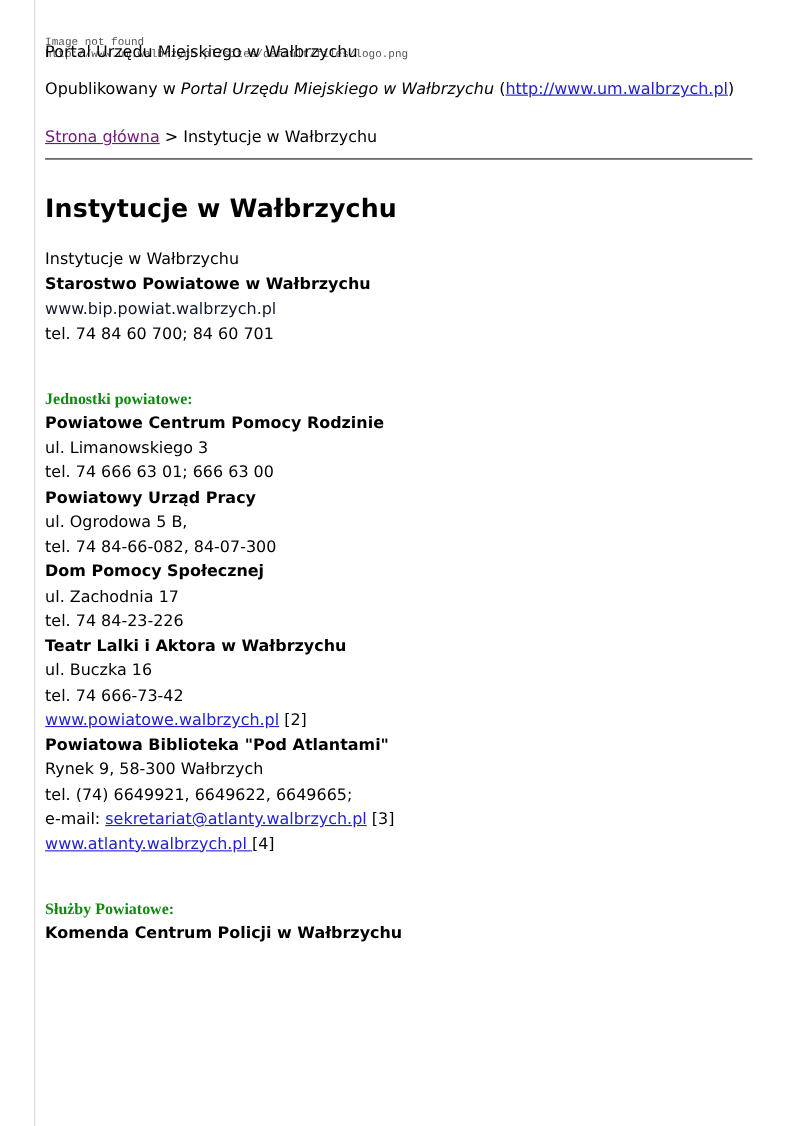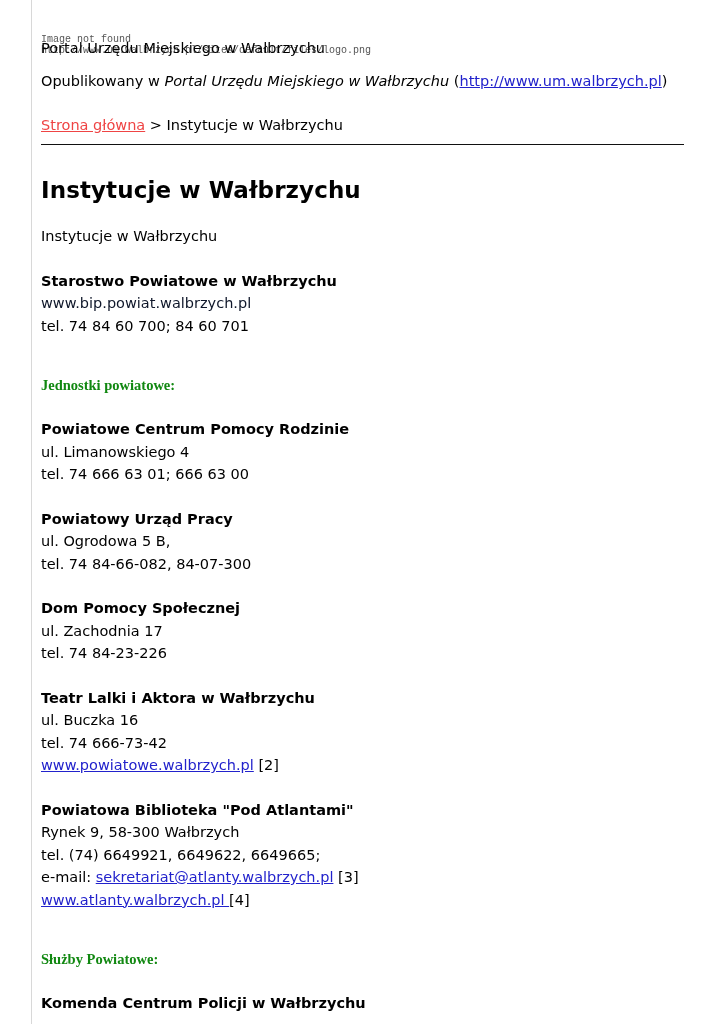--- a/index.html
+++ b/index.html
@@ -48,42 +48,41 @@
   a.link {
     color: #2222cc;
     text-decoration: underline;
   }
   .breadcrumb {
     font-size: 14.5px;
     line-height: 20px;
     margin-top: 23px;
   }
   .breadcrumb a {
-    color: #ef4444;
+    color: #701a75;
     text-decoration: underline;
   }
   .rule {
     border: none;
     border-top: 1.6px solid #111111;
     margin: 9px 0 0 0;
   }
   h1.title {
     font-size: 23px;
     line-height: 28px;
     font-weight: bold;
     margin: 31px 0 0 0;
     letter-spacing: 0.1px;
   }
   .body-line {
     font-size: 14.5px;
     line-height: 22.5px;
     margin: 0;
   }
   .block {
-    margin-top: 22px;
   }
   .bold {
     font-weight: bold;
   }
   .green {
     color: #118811;
     font-weight: bold;
   }
   .intro {
     margin-top: 21px;
@@ -137,21 +136,21 @@
   <div class="block">
     <p class="body-line bold">Starostwo Powiatowe w Wałbrzychu</p>
     <p class="body-line plain-url">www.bip.powiat.walbrzych.pl</p>
     <p class="body-line">tel. 74 84 60 700; 84 60 701</p>
   </div>
 
   <p class="body-line green section-green">Jednostki powiatowe:</p>
 
   <div class="block">
     <p class="body-line bold">Powiatowe Centrum Pomocy Rodzinie</p>
-    <p class="body-line">ul. Limanowskiego 4</p>
+    <p class="body-line">ul. Limanowskiego 3</p>
     <p class="body-line">tel. 74 666 63 01; 666 63 00</p>
   </div>
 
   <div class="block">
     <p class="body-line bold">Powiatowy Urząd Pracy</p>
     <p class="body-line">ul. Ogrodowa 5 B,</p>
     <p class="body-line">tel. 74 84-66-082, 84-07-300</p>
   </div>
 
   <div class="block">

